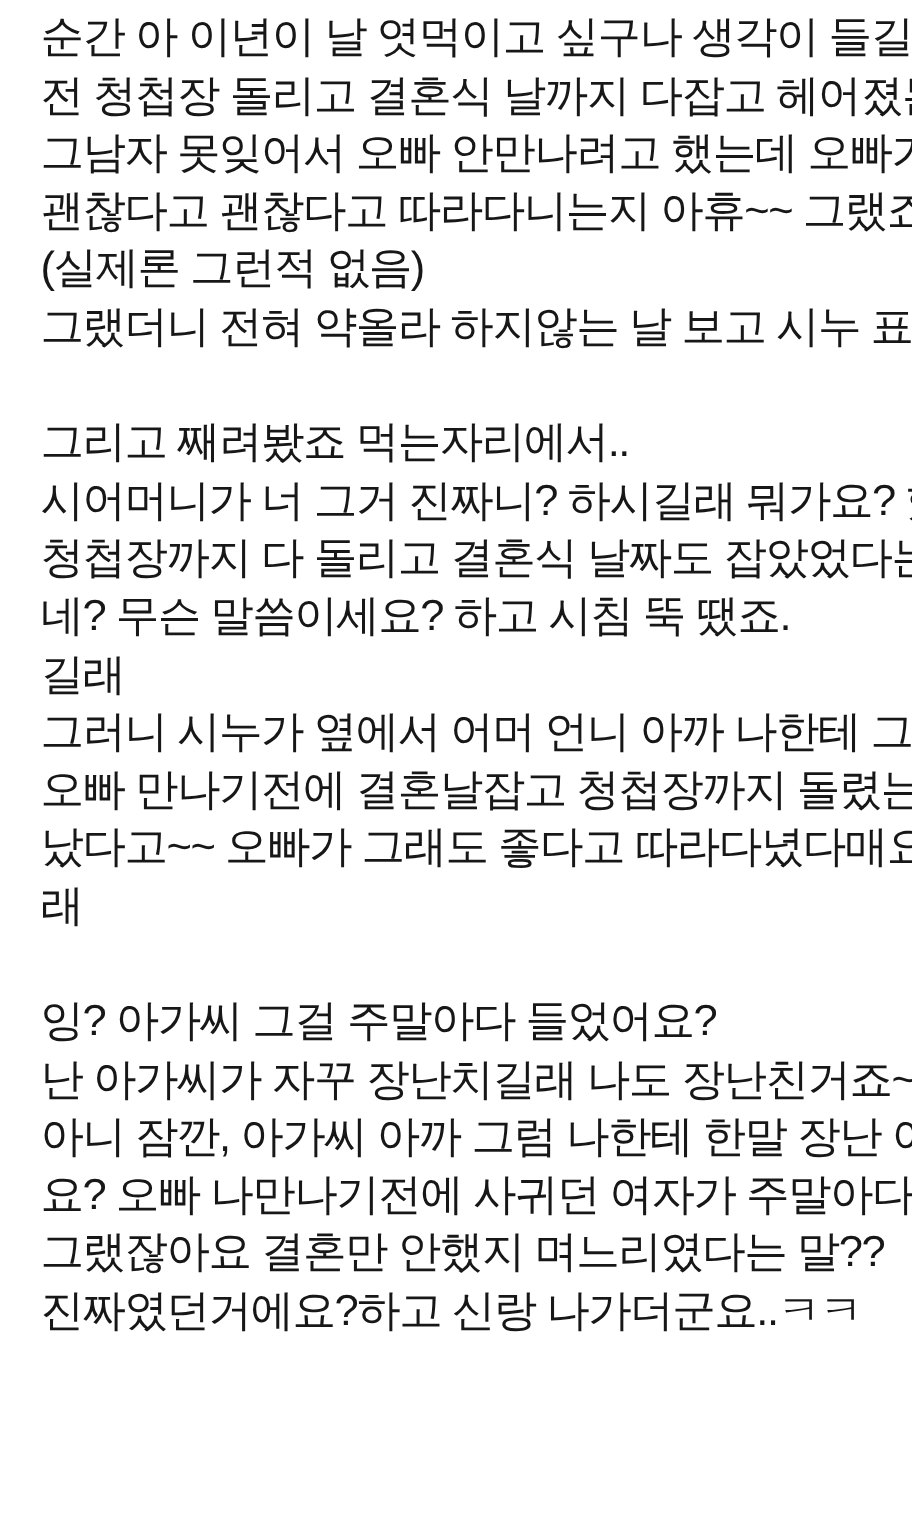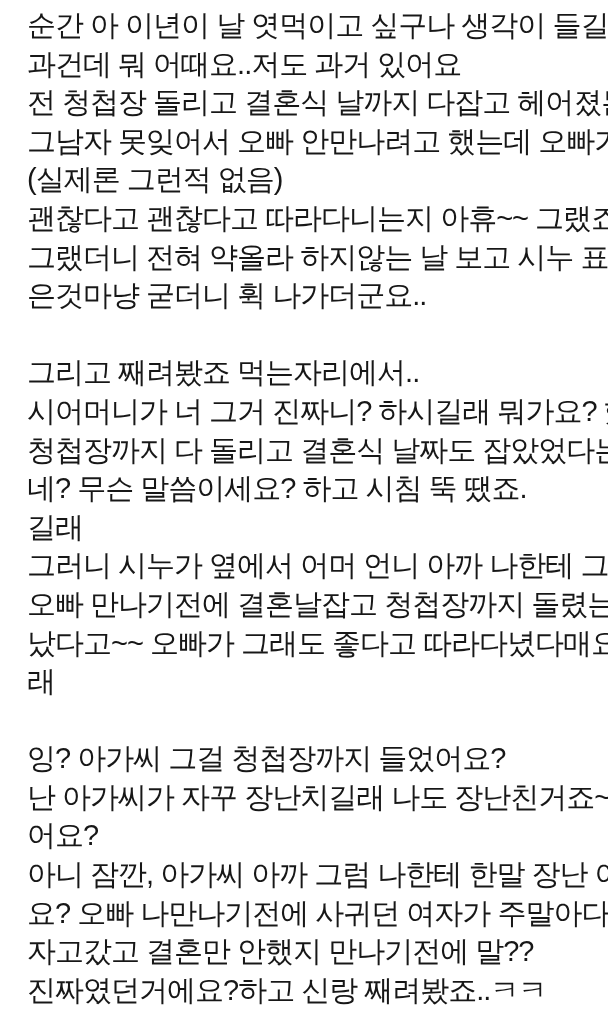--- a/index.html
+++ b/index.html
@@ -28,39 +28,36 @@
   .line {
     min-height: 38.6px;
   }
 </style>
 </head>
 <body>
 
 <div class="page">
   <div class="post-body">
     <div class="line">순간 아 이년이 날 엿먹이고 싶구나 생각이 들길래</div>
-    <div class="line">과건데 뭐 어때요..저도 과거 있어요</div>
     <div class="line">전 청첩장 돌리고 결혼식 날까지 다잡고 헤어졌는데요 뭐</div>
     <div class="line">그남자 못잊어서 오빠 안만나려고 했는데 오빠가 어찌나</div>
+    <div class="line">괜찮다고 괜찮다고 따라다니는지 아휴~~ 그랬죠</div>
     <div class="line">(실제론 그런적 없음)</div>
-    <div class="line">괜찮다고 괜찮다고 따라다니는지 아휴~~ 그랬죠</div>
     <div class="line">그랬더니 전혀 약올라 하지않는 날 보고 시누 표정이 똥씹</div>
-    <div class="line">은것마냥 굳더니 휙 나가더군요..</div>
     <div class="line"></div>
     <div class="line">그리고 째려봤죠 먹는자리에서..</div>
     <div class="line">시어머니가 너 그거 진짜니? 하시길래 뭐가요? 했더니</div>
     <div class="line">청첩장까지 다 돌리고 결혼식 날짜도 잡았었다는거. 하시</div>
     <div class="line">네? 무슨 말씀이세요? 하고 시침 뚝 땠죠.</div>
     <div class="line">길래</div>
     <div class="line">그러니 시누가 옆에서 어머 언니 아까 나한테 그랬잖아요</div>
     <div class="line">오빠 만나기전에 결혼날잡고 청첩장까지 돌렸는데 파토</div>
     <div class="line">났다고~~ 오빠가 그래도 좋다고 따라다녔다매요? 하길</div>
     <div class="line">래</div>
     <div class="line"></div>
-    <div class="line">잉? 아가씨 그걸 청첩장까지 들었어요?</div>
+    <div class="line">잉? 아가씨 그걸 주말아다 들었어요?</div>
     <div class="line">난 아가씨가 자꾸 장난치길래 나도 장난친거죠~그걸 믿</div>
-    <div class="line">어요?</div>
     <div class="line">아니 잠깐, 아가씨 아까 그럼 나한테 한말 장난 아니었어</div>
     <div class="line">요? 오빠 나만나기전에 사귀던 여자가 주말아다 저방에서</div>
-    <div class="line">자고갔고 결혼만 안했지 만나기전에 말??</div>
-    <div class="line">진짜였던거에요?하고 신랑 째려봤죠..ㅋㅋ</div>
+    <div class="line">그랬잖아요 결혼만 안했지 며느리였다는 말??</div>
+    <div class="line">진짜였던거에요?하고 신랑 나가더군요..ㅋㅋ</div>
   </div>
 </div>
 
 </body></html>

